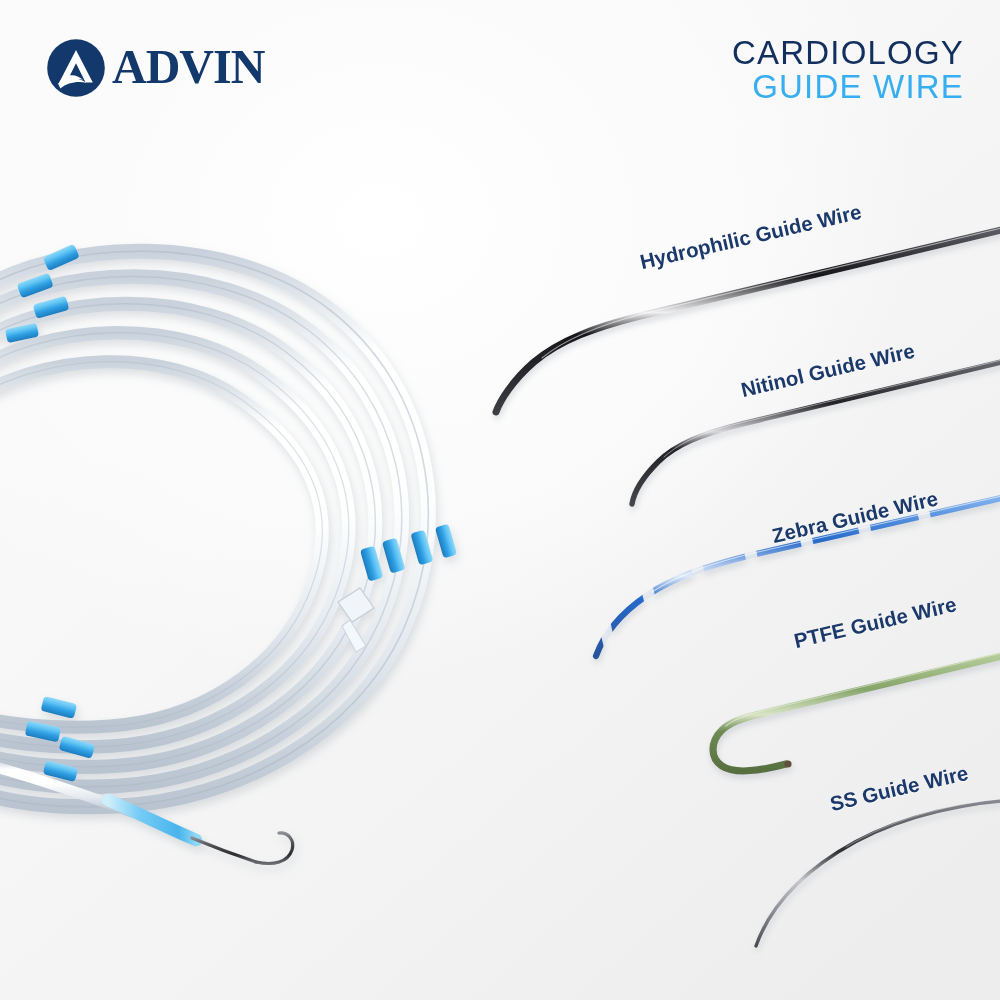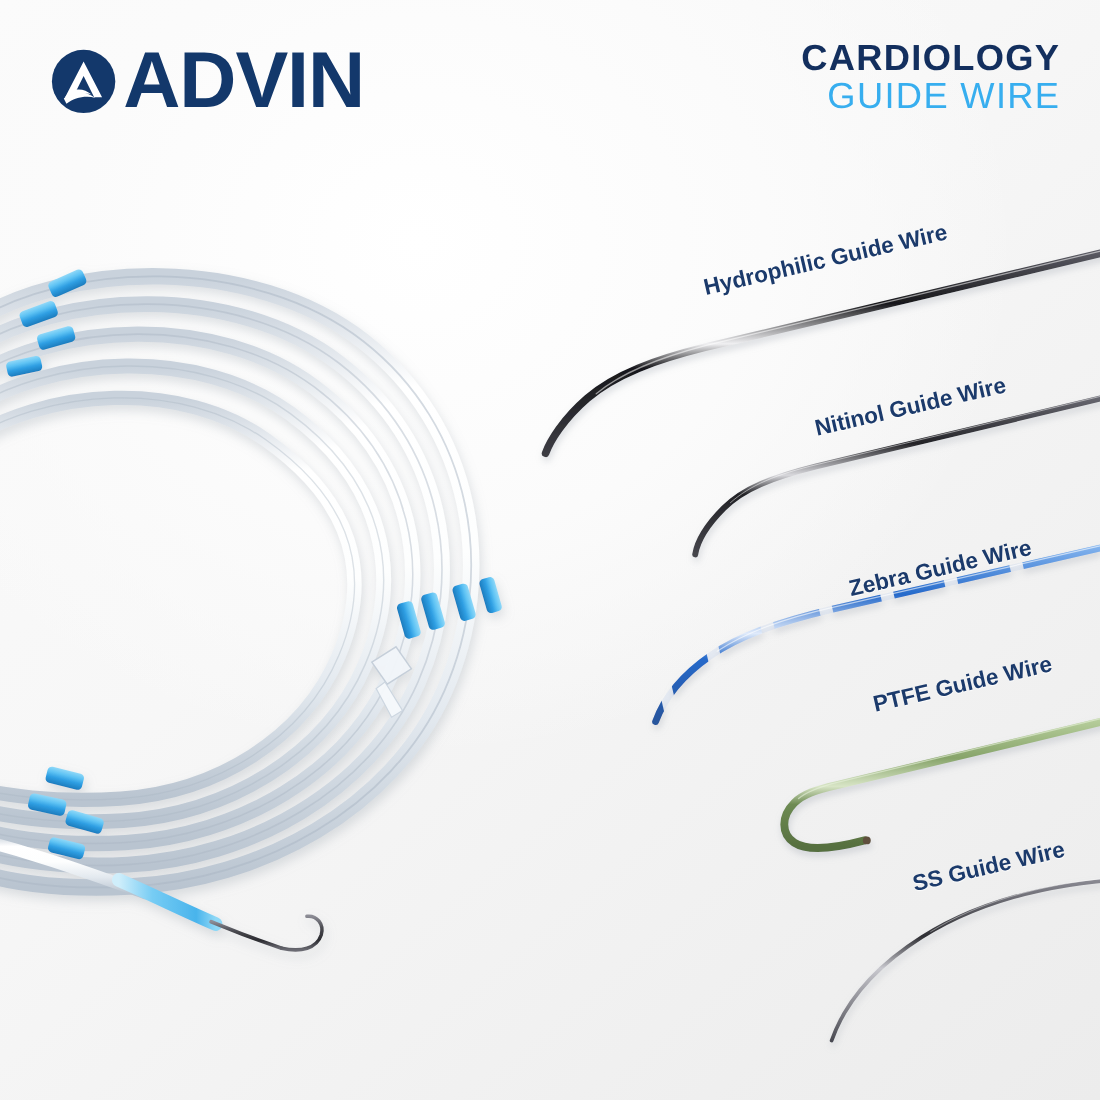--- a/index.html
+++ b/index.html
@@ -17,30 +17,31 @@
     overflow:hidden;
   }
 
   
   #logo-block {
     position:absolute; left:46px; top:38px;
     display:flex; align-items:center; gap:6px;
   }
   #logo-mark { width:60px; height:60px; display:block; }
   #logo-word {
-    font-size:72px; font-weight:bold; letter-spacing:-1px;
+    font-size:48px; font-weight:bold; letter-spacing:-1px;
     color:#13386B; line-height:1; white-space:nowrap;
     transform:translateY(-1px);
+    font-family:Liberation Serif, serif;
   }
   #title-block {
     position:absolute; right:36px; top:36px;
     text-align:right; line-height:1.02;
   }
   #title-line1 {
-    font-size:33px; font-weight:bold; color:#132F5E;
+    font-size:33px; font-weight:normal; color:#132F5E;
     letter-spacing:1.2px; display:block;
   }
   #title-line2 {
     font-size:33px; font-weight:normal; color:#37AEEF;
     letter-spacing:1.2px; display:block;
   }
 
   
   .wire-label {
     position:absolute;

